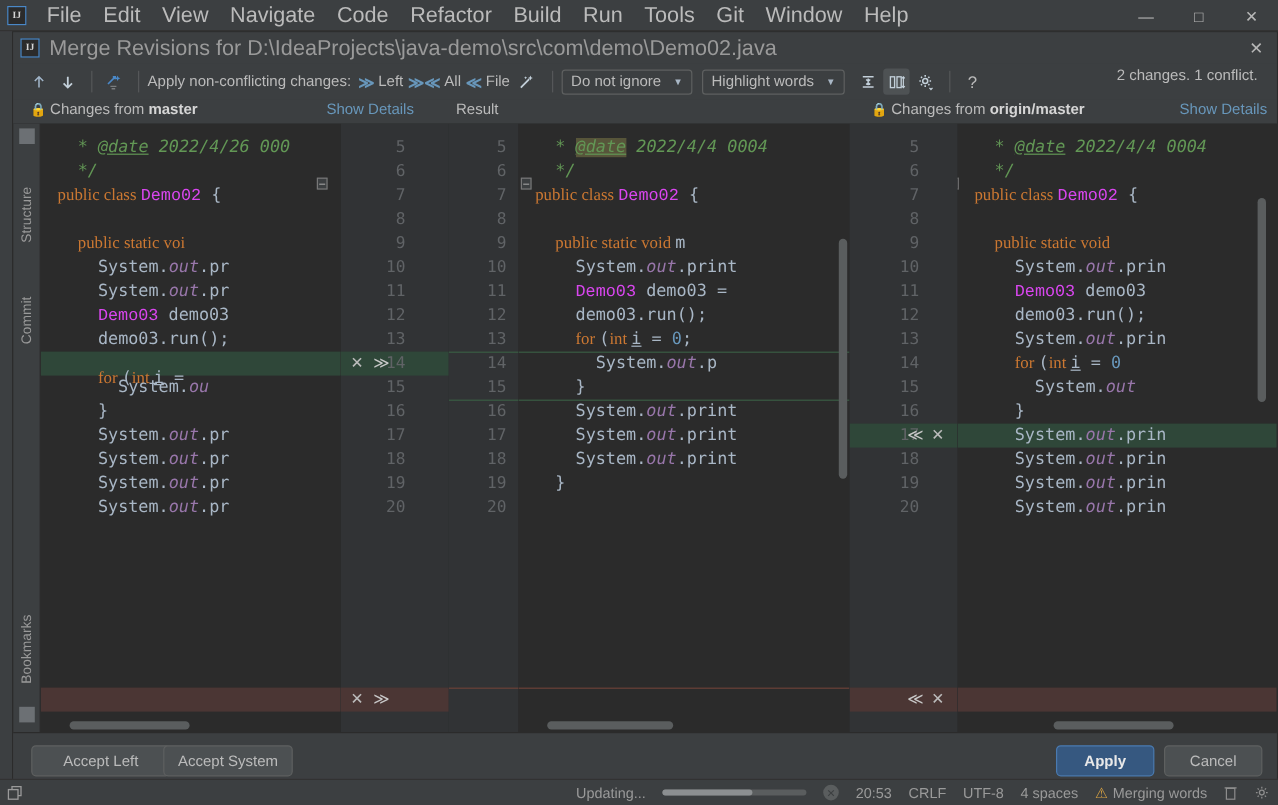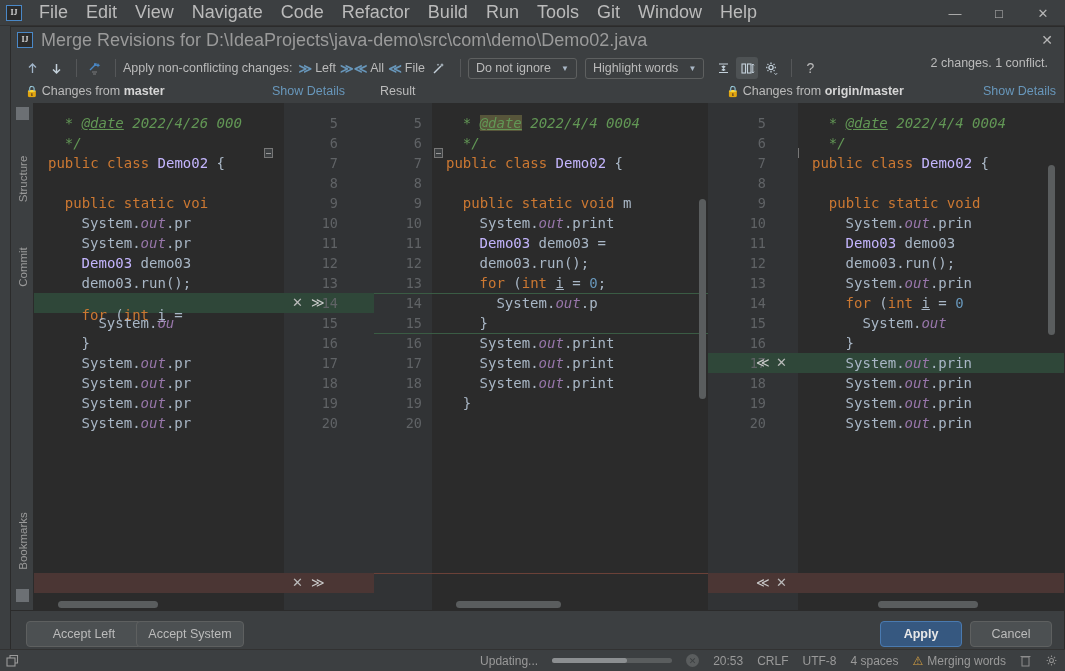--- a/index.html
+++ b/index.html
@@ -122,22 +122,22 @@
     font-family: "DejaVu Sans Mono", monospace;
   }
   .ln {
     position: absolute; right: 6px; color: #606366; font-size: 13.5px;
     line-height: 20px; height: 20px;
   }
   .code-line {
     position: absolute; left: 0; height: 20px; line-height: 20px;
     font-size: 14px; white-space: pre; font-family: "DejaVu Sans Mono", monospace;
   }
-  .kw { color: #cc7832; }
-  .cls { color: #c4b5fd; }
+  .kw { color: #cc7832; font-family: Liberation Serif, serif; }
+  .cls { color: #d946ef; font-family: Liberation Mono, monospace; }
   .cmt { color: #629755; font-style: italic; }
   .tag { color: #629755; font-style: italic; text-decoration: underline; }
   .fld { color: #9876aa; font-style: italic; }
   .plain { color: #a9b7c6; }
   .num { color: #6897bb; }
   .var-u { color: #a9b7c6; text-decoration: underline; }
   .hl-box { background: #57553a; }
 
   .hl-green { position: absolute; left: 0; height: 20px; background: #2f4739; }
   .hl-green-line { position: absolute; left: 0; height: 1px; background: #3a5c44; }

